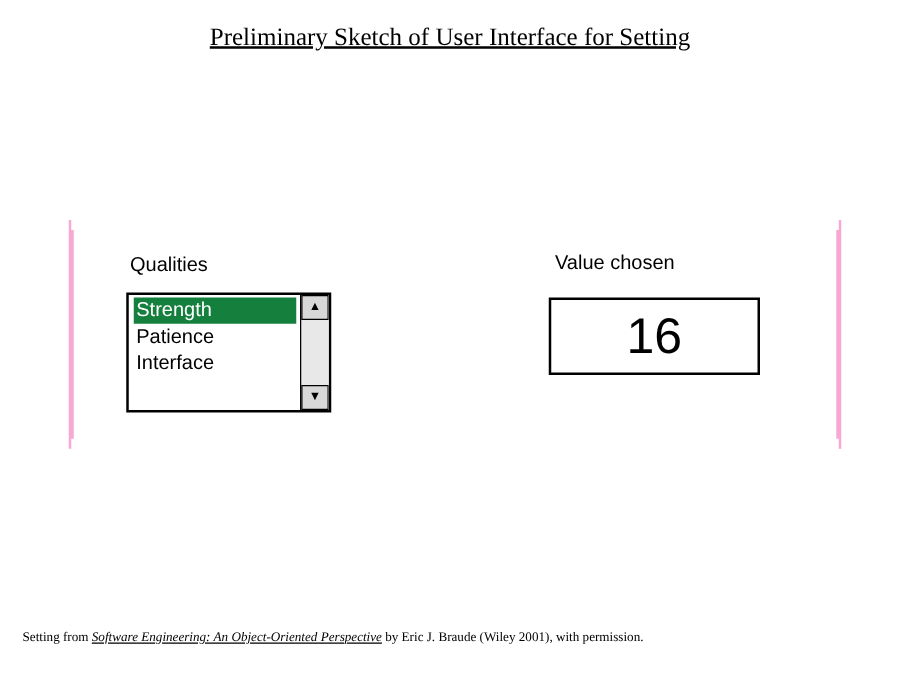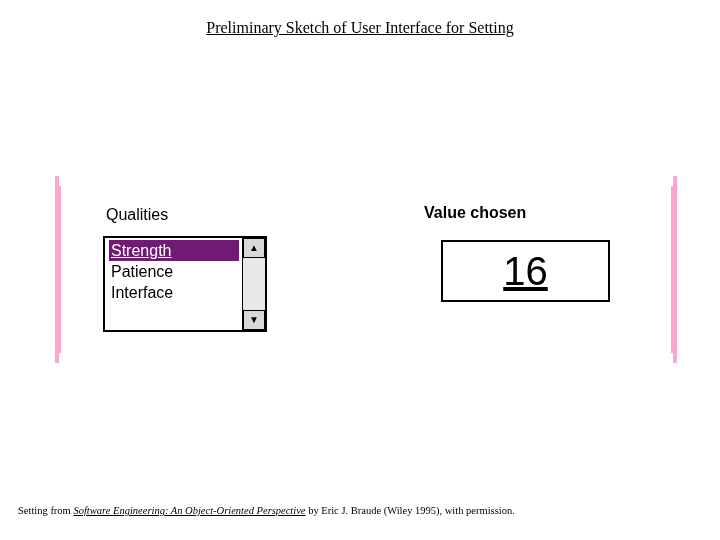--- a/index.html
+++ b/index.html
@@ -6,34 +6,34 @@
     margin: 0;
     padding: 0;
     width: 720px;
     height: 540px;
     background: #ffffff;
     font-family: "Times New Roman", Times, serif;
     position: relative;
   }
   .title {
     text-align: center;
-    font-size: 16px;
+    font-size: 20px;
     text-decoration: underline;
     margin-top: 18px;
     line-height: 1.25;
     font-weight: normal;
     font-family: Liberation Serif, serif;
   }
   .panel {
     position: absolute;
     left: 55px;
     top: 176px;
     width: 610px;
     height: 175px;
-    border: 6px solid #f9a8d4;
+    border: 4px solid #f9a8d4;
     background: #fff;
   }
   
   .panel::before,
   .panel::after {
     content: "";
     position: absolute;
     left: -2px; right: -2px;
     height: 10px;
     background: #fff;
@@ -43,25 +43,24 @@
 
   .qualities-label {
     position: absolute;
     left: 45px;
     top: 24px;
     font-family: Arial, Helvetica, sans-serif;
     font-size: 16px;
   }
   .value-label {
     position: absolute;
-    left: 363px;
+    left: 385px;
     top: 22px;
     font-family: Arial, Helvetica, sans-serif;
     font-size: 16px;
-    font-weight: bold;
   }
   .listbox {
     position: absolute;
     left: 42px;
     top: 54px;
     width: 160px;
     height: 92px;
     border: 2px solid #000;
     background: #fff;
     overflow: hidden;
@@ -71,26 +70,25 @@
     position: absolute;
     left: 0; top: 0; right: 22px; bottom: 0;
     padding: 2px 6px;
   }
   .list-item {
     font-size: 16px;
     line-height: 21px;
     white-space: nowrap;
   }
   .list-item.selected {
-    background: #701a75;
+    background: #15803d;
     color: #fff;
     padding-left: 2px;
     margin-left: -2px;
     margin-right: -2px;
-    text-decoration: underline;
   }
   .scrollbar {
     position: absolute;
     right: 0; top: 0; bottom: 0;
     width: 22px;
     border-left: 1px solid #000;
     background: #e8e8e8;
   }
   .scroll-btn {
     position: absolute;
@@ -113,21 +111,20 @@
     top: 58px;
     width: 165px;
     height: 58px;
     border: 2px solid #000;
     background: #fff;
     display: flex;
     align-items: center;
     justify-content: center;
     font-family: Arial, Helvetica, sans-serif;
     font-size: 40px;
-    text-decoration: underline;
   }
 
   .footnote {
     position: absolute;
     left: 18px;
     bottom: 24px;
     font-size: 10.5px;
     font-family: "Times New Roman", Times, serif;
   }
   .footnote .book {
@@ -157,14 +154,14 @@
       <div class="scroll-btn up">▲</div>
       <div class="scroll-btn down">▼</div>
     </div>
   </div>
 
   <div class="value-box">16</div>
 
 </div>
 
 <div class="footnote">
-  <span>Setting from </span><span class="book">Software Engineering: An Object-Oriented Perspective</span><span> by Eric J. Braude (Wiley 1995), with permission.</span>
+  <span>Setting from </span><span class="book">Software Engineering: An Object-Oriented Perspective</span><span> by Eric J. Braude (Wiley 2001), with permission.</span>
 </div>
 
 </body></html>

